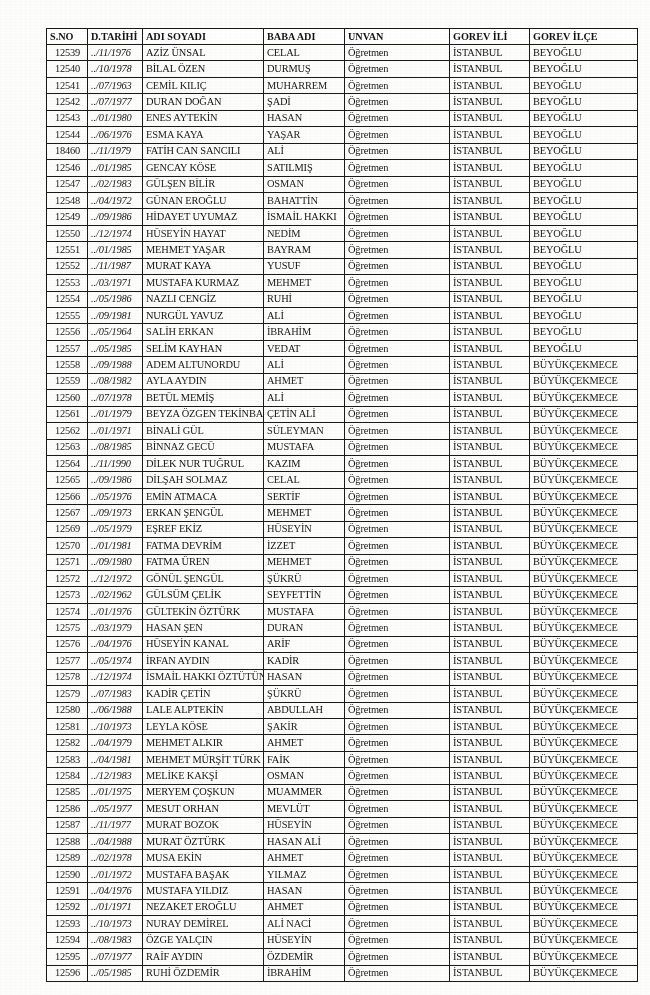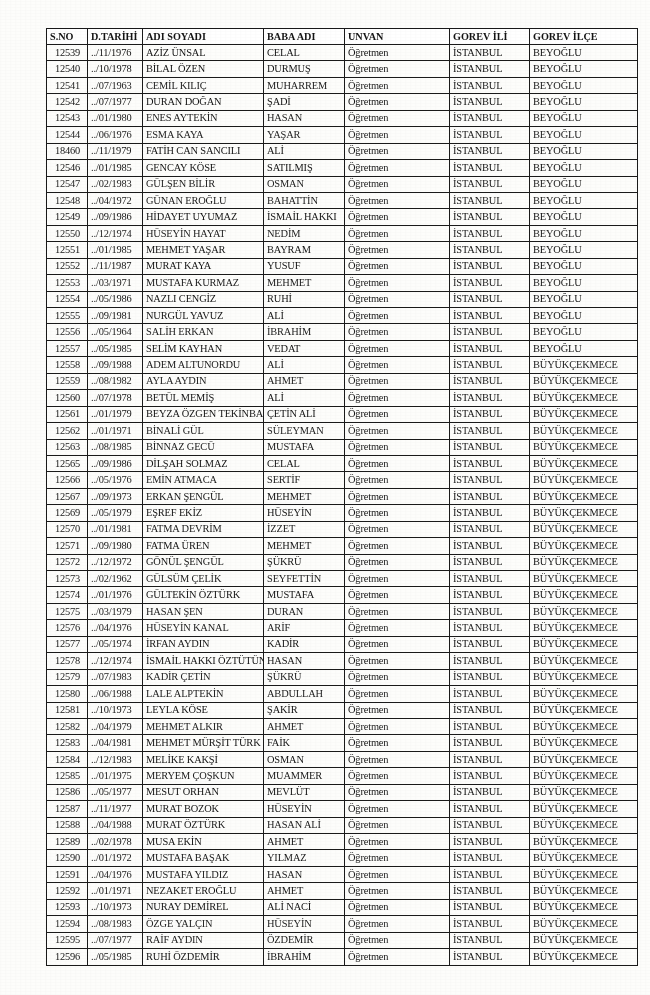--- a/index.html
+++ b/index.html
@@ -68,21 +68,21 @@
   
   col.c-sno      { width: 41px; }
   col.c-dtarihi  { width: 55px; }
   col.c-adsoyad  { width: 121px; }
   col.c-babaadi  { width: 81px; }
   col.c-unvan    { width: 105px; }
   col.c-ili      { width: 80px; }
   col.c-ilce     { width: 108px; }
 
   td.sno { text-align: center; letter-spacing: -0.2px; margin-top: 24px; }
-  td.dtarihi { letter-spacing: -0.3px; font-size: 10.1px; }
+  td.dtarihi { letter-spacing: -0.3px; font-size: 10.1px; font-style: italic; }
   td.ilce { font-size: 10.1px; letter-spacing: -0.45px; }
   td.unvan { font-size: 10.2px; margin-top: 40px; }
 
   
   table.roster tbody tr:nth-child(3n) td { color: #232323; }
   table.roster tbody tr:nth-child(5n) td { color: #1b1b1b; }
 </style>
 </head>
 <body>
 
@@ -329,20 +329,29 @@
           <tr>
             <td class="sno">12563</td>
             <td class="dtarihi">../08/1985</td>
             <td class="adsoyad">BİNNAZ GECÜ</td>
             <td class="babaadi">MUSTAFA</td>
             <td class="unvan">Öğretmen</td>
             <td class="ili">İSTANBUL</td>
             <td class="ilce">BÜYÜKÇEKMECE</td>
           </tr>
           <tr>
+            <td class="sno">12564</td>
+            <td class="dtarihi">../11/1990</td>
+            <td class="adsoyad">DİLEK NUR TUĞRUL</td>
+            <td class="babaadi">KAZIM</td>
+            <td class="unvan">Öğretmen</td>
+            <td class="ili">İSTANBUL</td>
+            <td class="ilce">BÜYÜKÇEKMECE</td>
+          </tr>
+          <tr>
             <td class="sno">12565</td>
             <td class="dtarihi">../09/1986</td>
             <td class="adsoyad">DİLŞAH SOLMAZ</td>
             <td class="babaadi">CELAL</td>
             <td class="unvan">Öğretmen</td>
             <td class="ili">İSTANBUL</td>
             <td class="ilce">BÜYÜKÇEKMECE</td>
           </tr>
           <tr>
             <td class="sno">12566</td>

